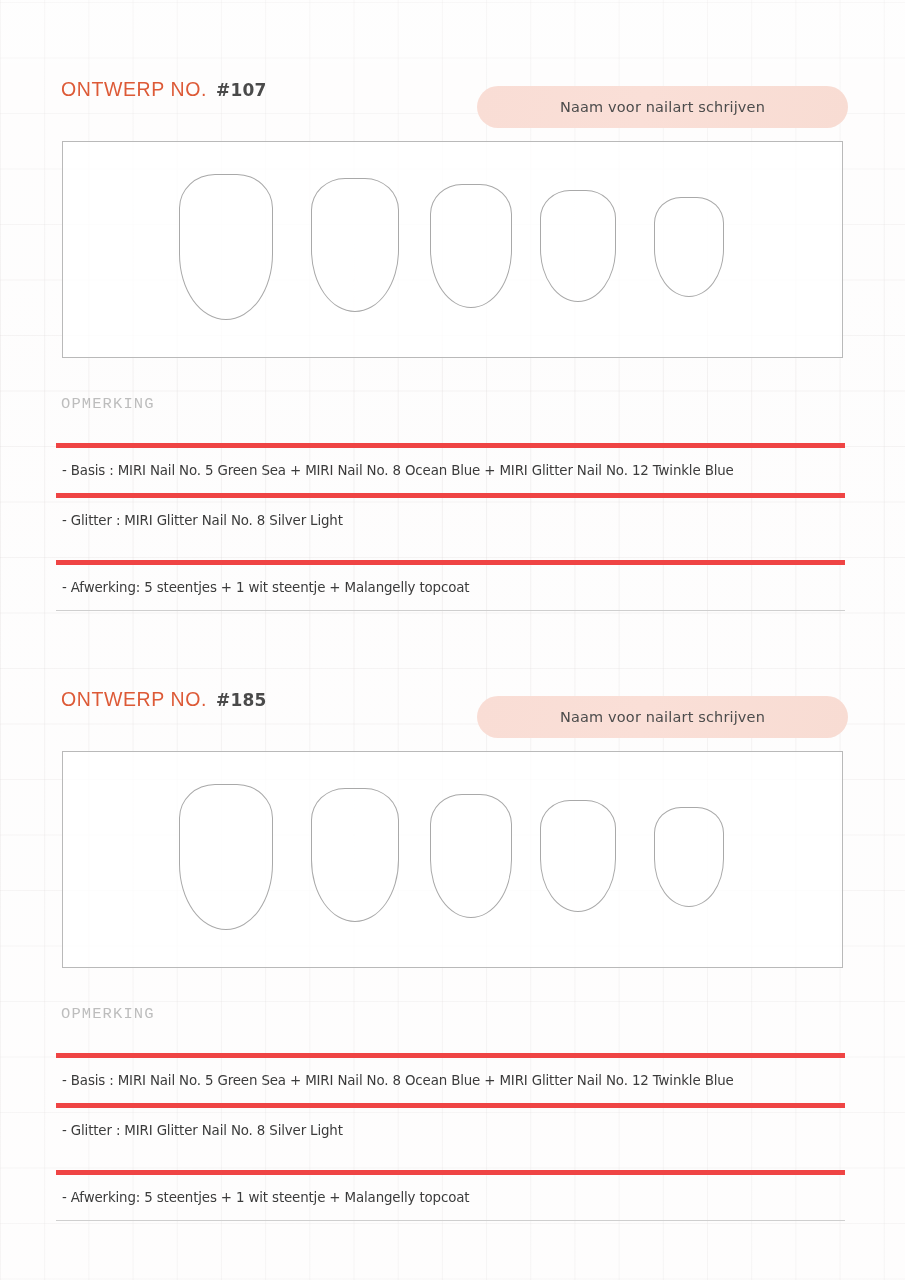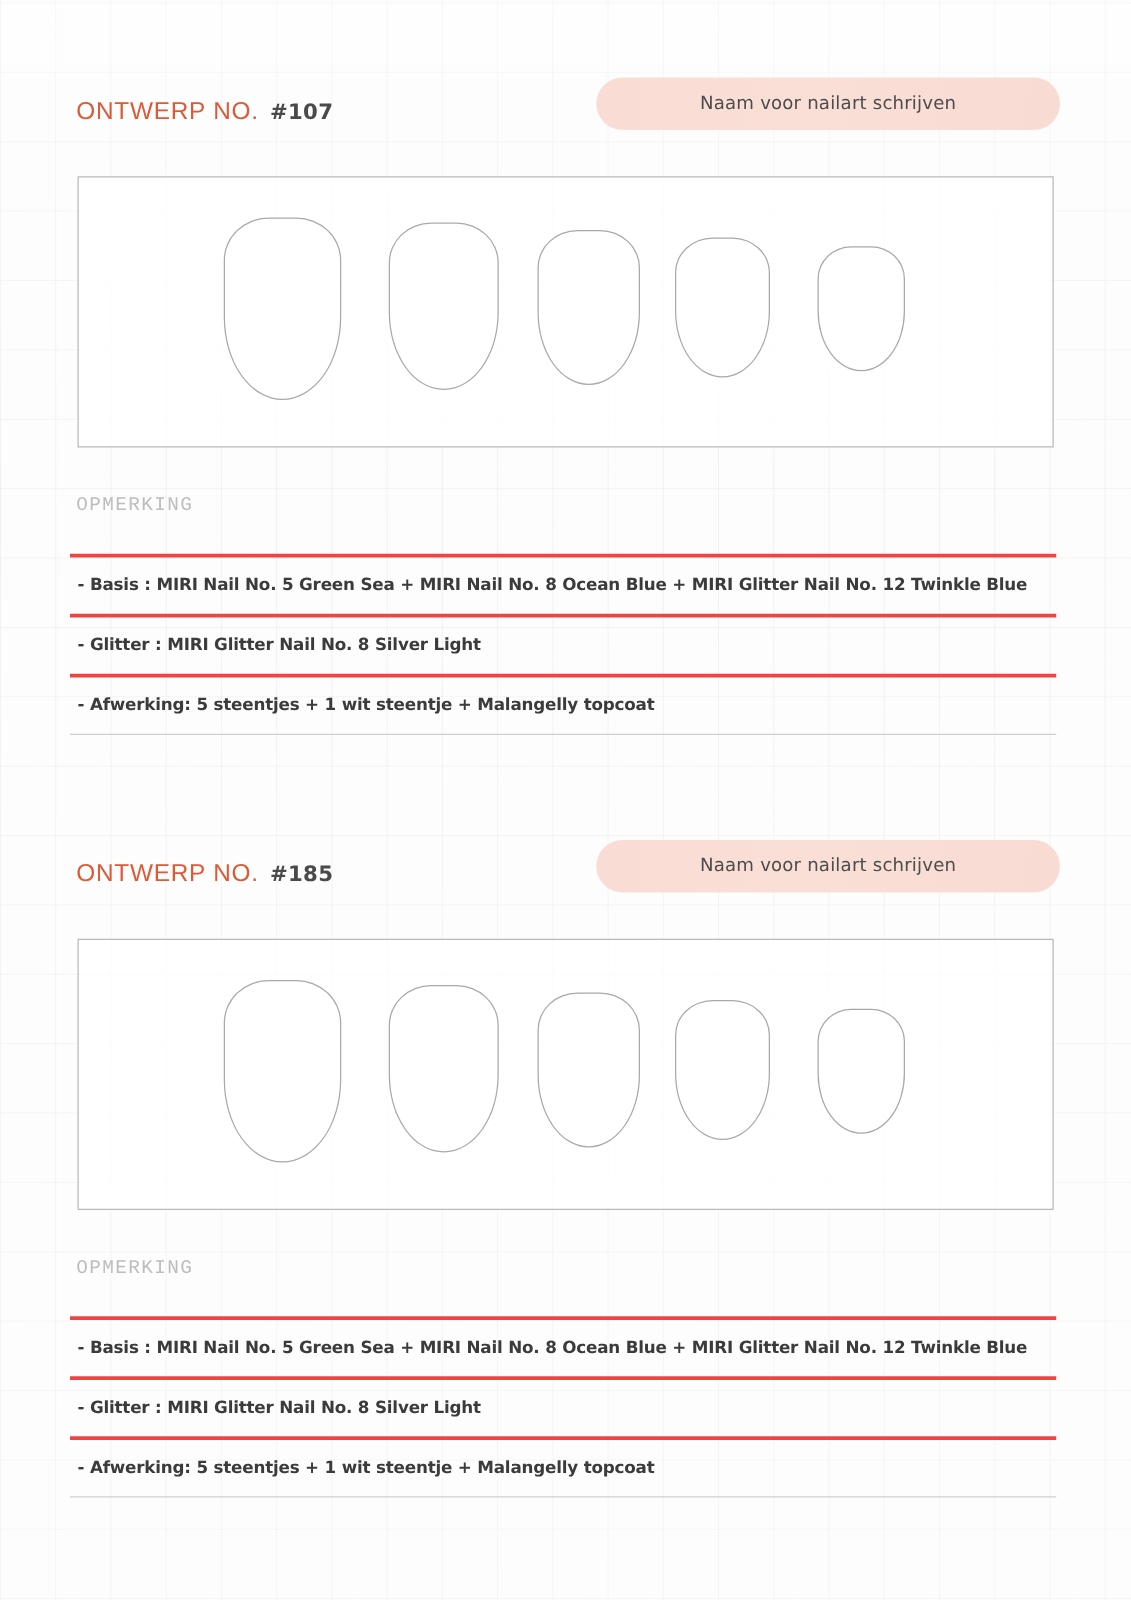--- a/index.html
+++ b/index.html
@@ -70,21 +70,21 @@
     font-size: 17px;
     font-weight: 600;
     color: #4a4a4a;
     margin-left: 9px;
     letter-spacing: 0.2px;
   }
 
   .name-pill {
     position: absolute;
     left: 477px;
-    top: 62px;
+    top: 86px;
     width: 371px;
     height: 42px;
     border-radius: 21px;
     background: linear-gradient(100deg, #f9ddd5 0%, #fadfd7 45%, #f8dcd3 100%);
     display: flex;
     align-items: center;
     justify-content: center;
     box-sizing: border-box;
   }
   .name-pill-label {
@@ -137,27 +137,27 @@
   }
   .notes {
     position: absolute;
     left: 56px;
     top: 443px;
     width: 789px;
   }
   .note-line {
     position: relative;
     height: 45px;
-    border-top: 3px solid #ef4444;
+    border-top: 5px solid #ef4444;
     display: flex;
     align-items: center;
-    font-weight: bold;
   }
   .notes .note-line:last-child {
     border-bottom: 1px solid #cfcfcf;
+    margin-top: 17px;
   }
   .note-text {
     font-family: "DejaVu Sans", sans-serif;
     font-size: 13.4px;
     color: #3b3b3b;
     padding-left: 6px;
     letter-spacing: -0.15px;
     white-space: nowrap;
   }
 </style>

